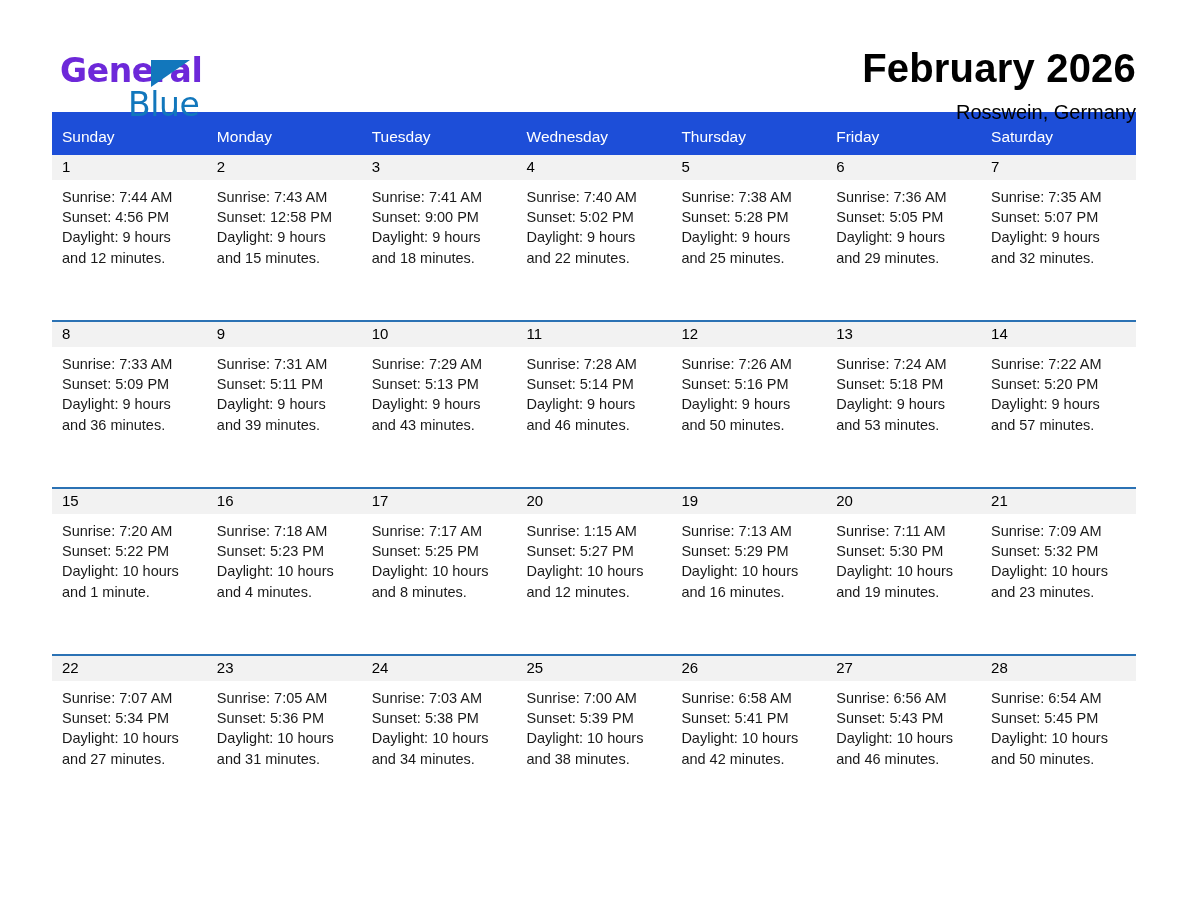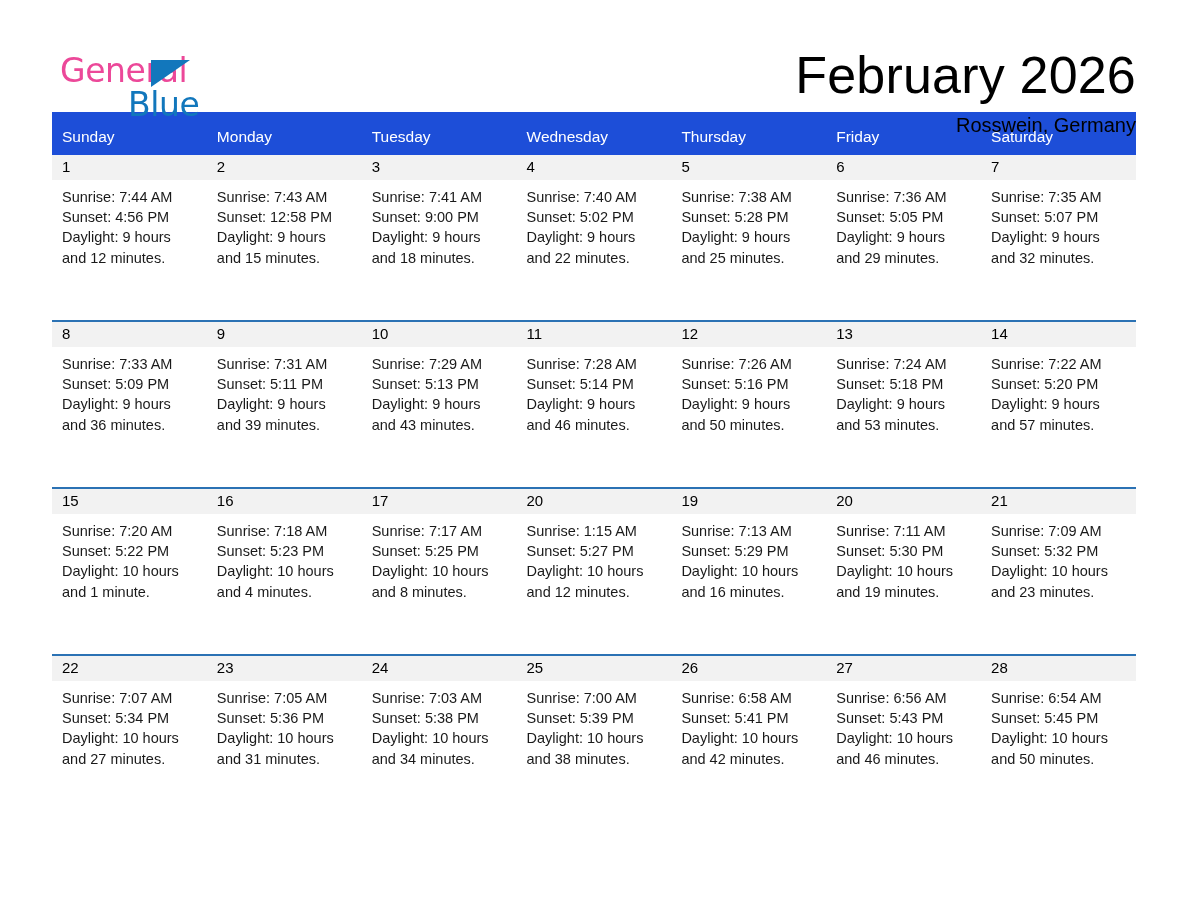--- a/index.html
+++ b/index.html
@@ -39,23 +39,23 @@
     height: 80px;
     line-height: 1;
     user-select: none;
   }
   .logo-general {
     position: absolute;
     left: 8px;
     top: 10px;
     font-size: 33px;
     letter-spacing: -0.4px;
-    color: #ec4899;
+    color: #6d28d9;
     font-family: "DejaVu Sans", sans-serif;
-    font-weight: 400;
+    font-weight: 700;
   }
   .logo-tri {
     position: absolute;
     left: 99px;
     top: 16px;
     width: 0;
     height: 0;
     border-left: 39px solid #1277bc;
     border-bottom: 27px solid transparent;
   }
@@ -69,22 +69,22 @@
     font-family: "DejaVu Sans", sans-serif;
     font-weight: 400;
     margin-left: 24px;
   }
 
   .titles {
     text-align: right;
     padding-top: 2px;
   }
   .month-title {
-    font-size: 52px;
-    font-weight: 400;
+    font-size: 40px;
+    font-weight: 700;
     color: #000;
     line-height: 1.12;
     letter-spacing: 0.2px;
     white-space: nowrap;
   }
   .location {
     font-size: 20px;
     font-weight: 400;
     color: #000;
     margin-top: 10px;

